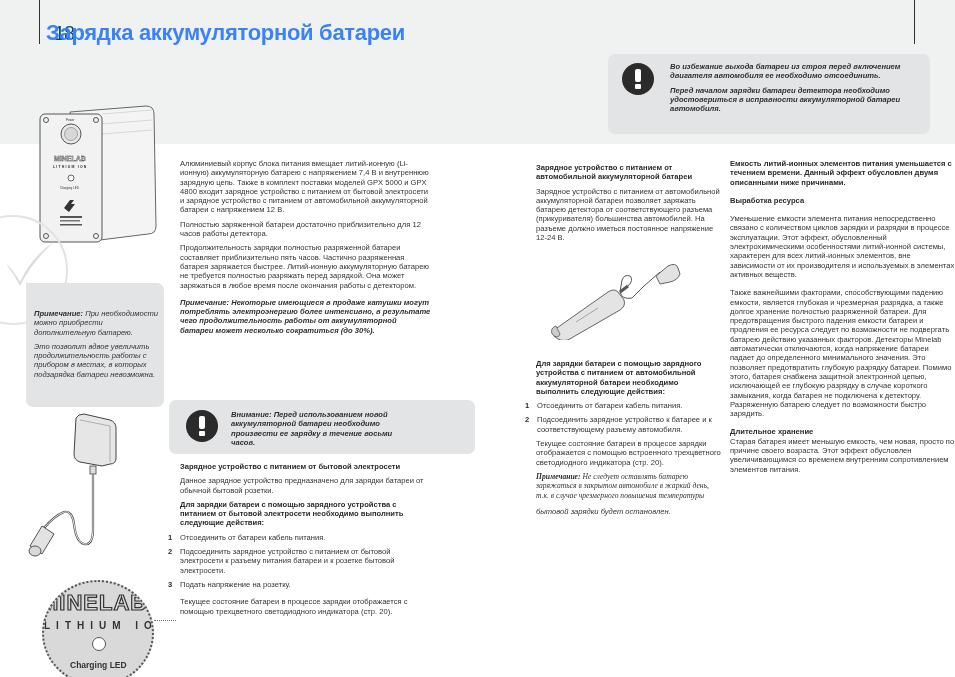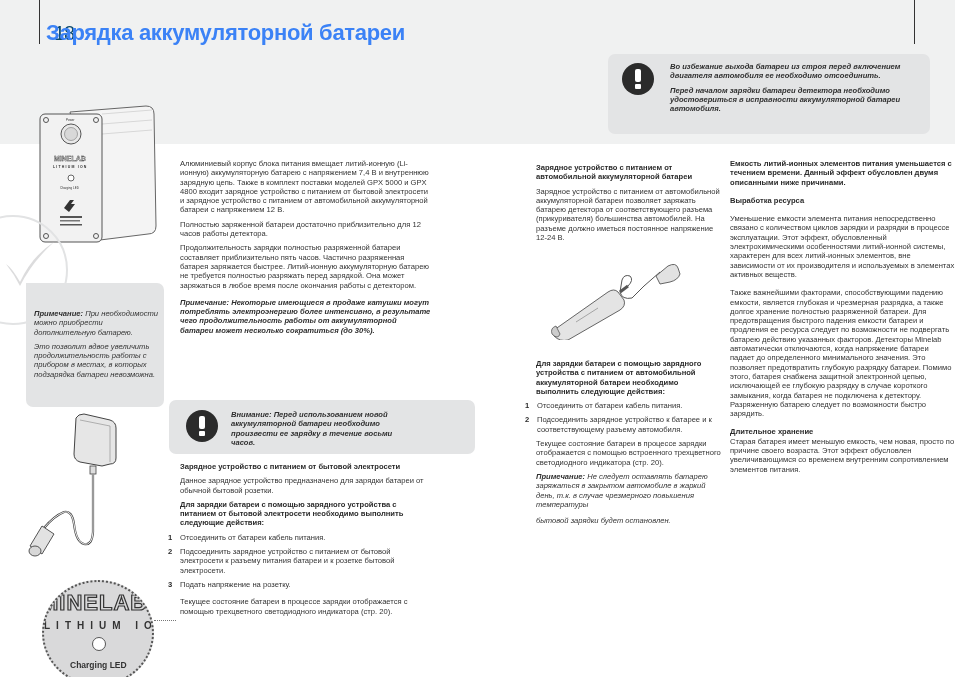--- a/index.html
+++ b/index.html
@@ -140,21 +140,21 @@
   <path d="M72 30 L80 24" stroke="#555" stroke-width="3"></path>
   <path d="M80 24 Q86 18 82 14 Q76 12 74 18 L72 30 Q74 38 84 36 L96 24 L112 10" fill="none" stroke="#555" stroke-width="1"></path>
   <path d="M108 14 L120 4 Q128 0 130 6 L132 12 Q130 18 122 20 L112 22 Z" fill="#e2e2e2" stroke="#555" stroke-width="0.9"></path>
 </svg>
 
 <div class="txt" style="left:526px; top:359px; width:196px;">
   <p class="b" style="padding-left:10px;">Для зарядки батареи с помощью зарядного устройства с питанием от автомобильной аккумуляторной батареи необходимо выполнить следующие действия:</p>
   <div class="step"><span class="n">1</span><span>Отсоединить от батареи кабель питания.</span></div>
   <div class="step"><span class="n">2</span><span>Подсоединить зарядное устройство к батарее и к соответствующему разъему автомобиля.</span></div>
   <p style="padding-left:10px;">Текущее состояние батареи в процессе зарядки отображается с помощью встроенного трехцветного светодиодного индикатора (стр. 20).</p>
-  <p class="it" style="padding-left:10px; margin-bottom:7px;"><span class="bi">Примечание:</span><span> Не следует оставлять батарею заряжаться в закрытом автомобиле в жаркий день, т.к. в случае чрезмерного повышения температуры</span></p>
+  <p class="it" style="padding-left:10px; margin-bottom:7px;font-family:Liberation Serif, serif;"><span class="bi">Примечание:</span><span> Не следует оставлять батарею заряжаться в закрытом автомобиле в жаркий день, т.к. в случае чрезмерного повышения температуры</span></p>
   <p class="it" style="padding-left:10px;">бытовой зарядки будет остановлен.</p>
 </div>
 
 <div class="txt" style="left:730px; top:159px; width:225px;">
   <p class="b" style="margin-bottom:9px;">Емкость литий-ионных элементов питания уменьшается с течением времени. Данный эффект обусловлен двумя описанными ниже причинами.</p>
   <p class="b" style="margin-bottom:9px;">Выработка ресурса</p>
   <p style="margin-bottom:9px;">Уменьшение емкости элемента питания непосредственно связано с количеством циклов зарядки и разрядки в процессе эксплуатации. Этот эффект, обусловленный электрохимическими особенностями литий-ионной системы, характерен для всех литий-ионных элементов, вне зависимости от их производителя и используемых в элементах активных веществ.</p>
   <p style="margin-bottom:9px;">Также важнейшими факторами, способствующими падению емкости, является глубокая и чрезмерная разрядка, а также долгое хранение полностью разряженной батареи. Для предотвращения быстрого падения емкости батареи и продления ее ресурса следует по возможности не подвергать батарею действию указанных факторов. Детекторы Minelab автоматически отключаются, когда напряжение батареи падает до определенного минимального значения. Это позволяет предотвратить глубокую разрядку батареи. Помимо этого, батарея снабжена защитной электронной цепью, исключающей ее глубокую разрядку в случае короткого замыкания, когда батарея не подключена к детектору. Разряженную батарею следует по возможности быстро зарядить.</p>
   <p class="b" style="margin-bottom:0;">Длительное хранение</p>
   <p>Старая батарея имеет меньшую емкость, чем новая, просто по причине своего возраста. Этот эффект обусловлен увеличивающимся со временем внутренним сопротивлением элементов питания.</p>

